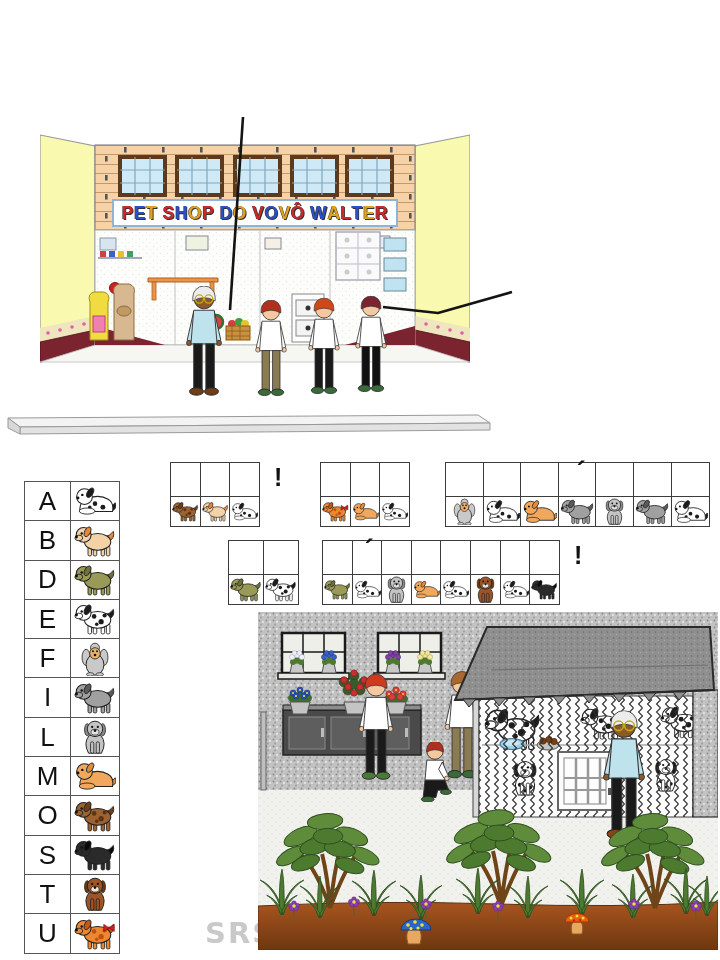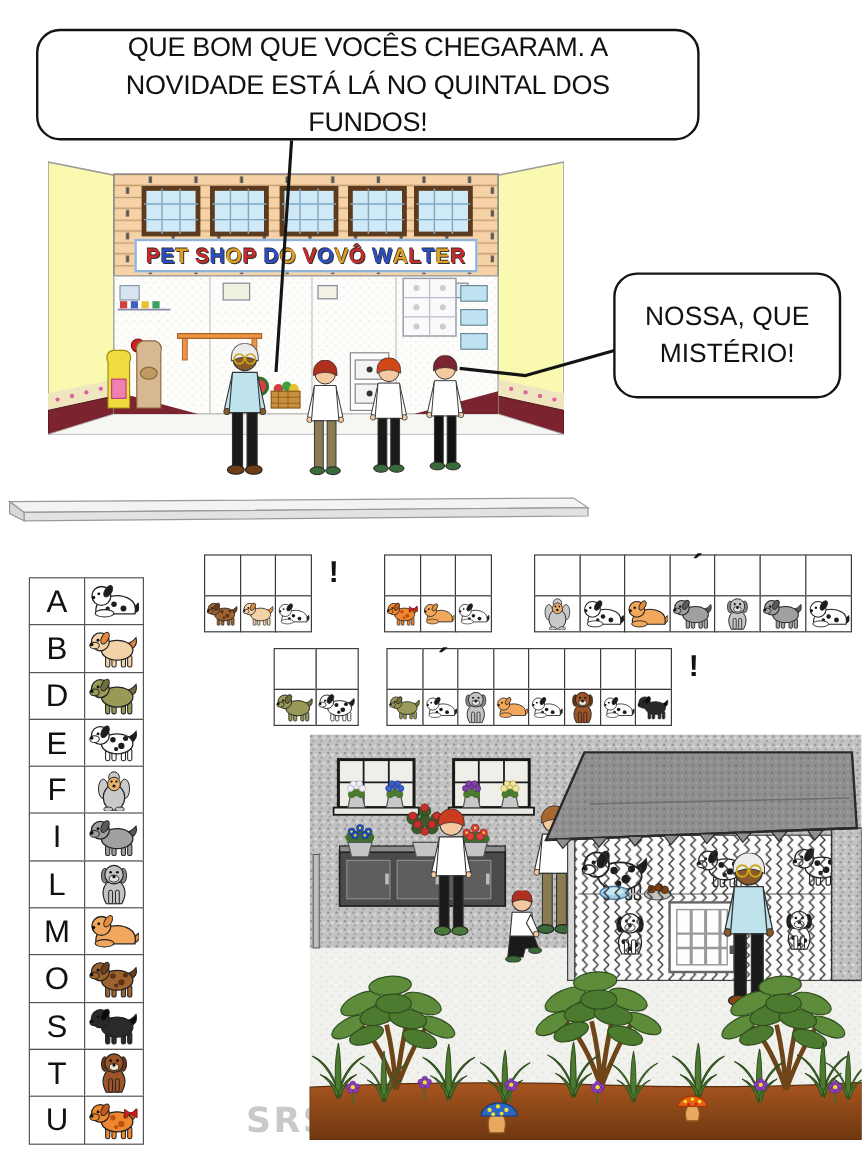--- a/index.html
+++ b/index.html
@@ -236,26 +236,20 @@
             <circle cx="6" cy="9.5" r="3"></circle>
             <circle cx="14" cy="9.5" r="3"></circle>
           <circle cx="7.5" cy="13" r="3"></circle>
             <circle cx="12.5" cy="13" r="3"></circle>
         </g>
         <circle cx="10" cy="10" r="2.2" fill="#F0E030"></circle>
       </symbol>
     </defs>
   </svg>
 
-  <div class="bubble bubble-top">
-    <span>QUE BOM QUE VOCÊS  CHEGARAM. A NOVIDADE ESTÁ LÁ NO QUINTAL DOS FUNDOS!</span>
-  </div>
-  <div class="bubble bubble-right">
-    <span>NOSSA, QUE MISTÉRIO!</span>
-  </div>
 
   <svg class="shopsvg" width="430" height="282" viewBox="0 0 430 282">
     <defs>
       <pattern id="bricks" width="38" height="19" patternUnits="userSpaceOnUse">
         <rect width="38" height="19" fill="#F6D2A6"></rect>
         <path d="M0,0.5 H38 M0,9.5 H38" stroke="#C09A6E" stroke-width="1.2"></path>
         <rect x="8" y="2" width="2.6" height="5.5" fill="#555"></rect>
         <rect x="27" y="11" width="2.6" height="5.5" fill="#555"></rect>
       </pattern>
       <pattern id="intdots" width="7" height="7" patternUnits="userSpaceOnUse">

